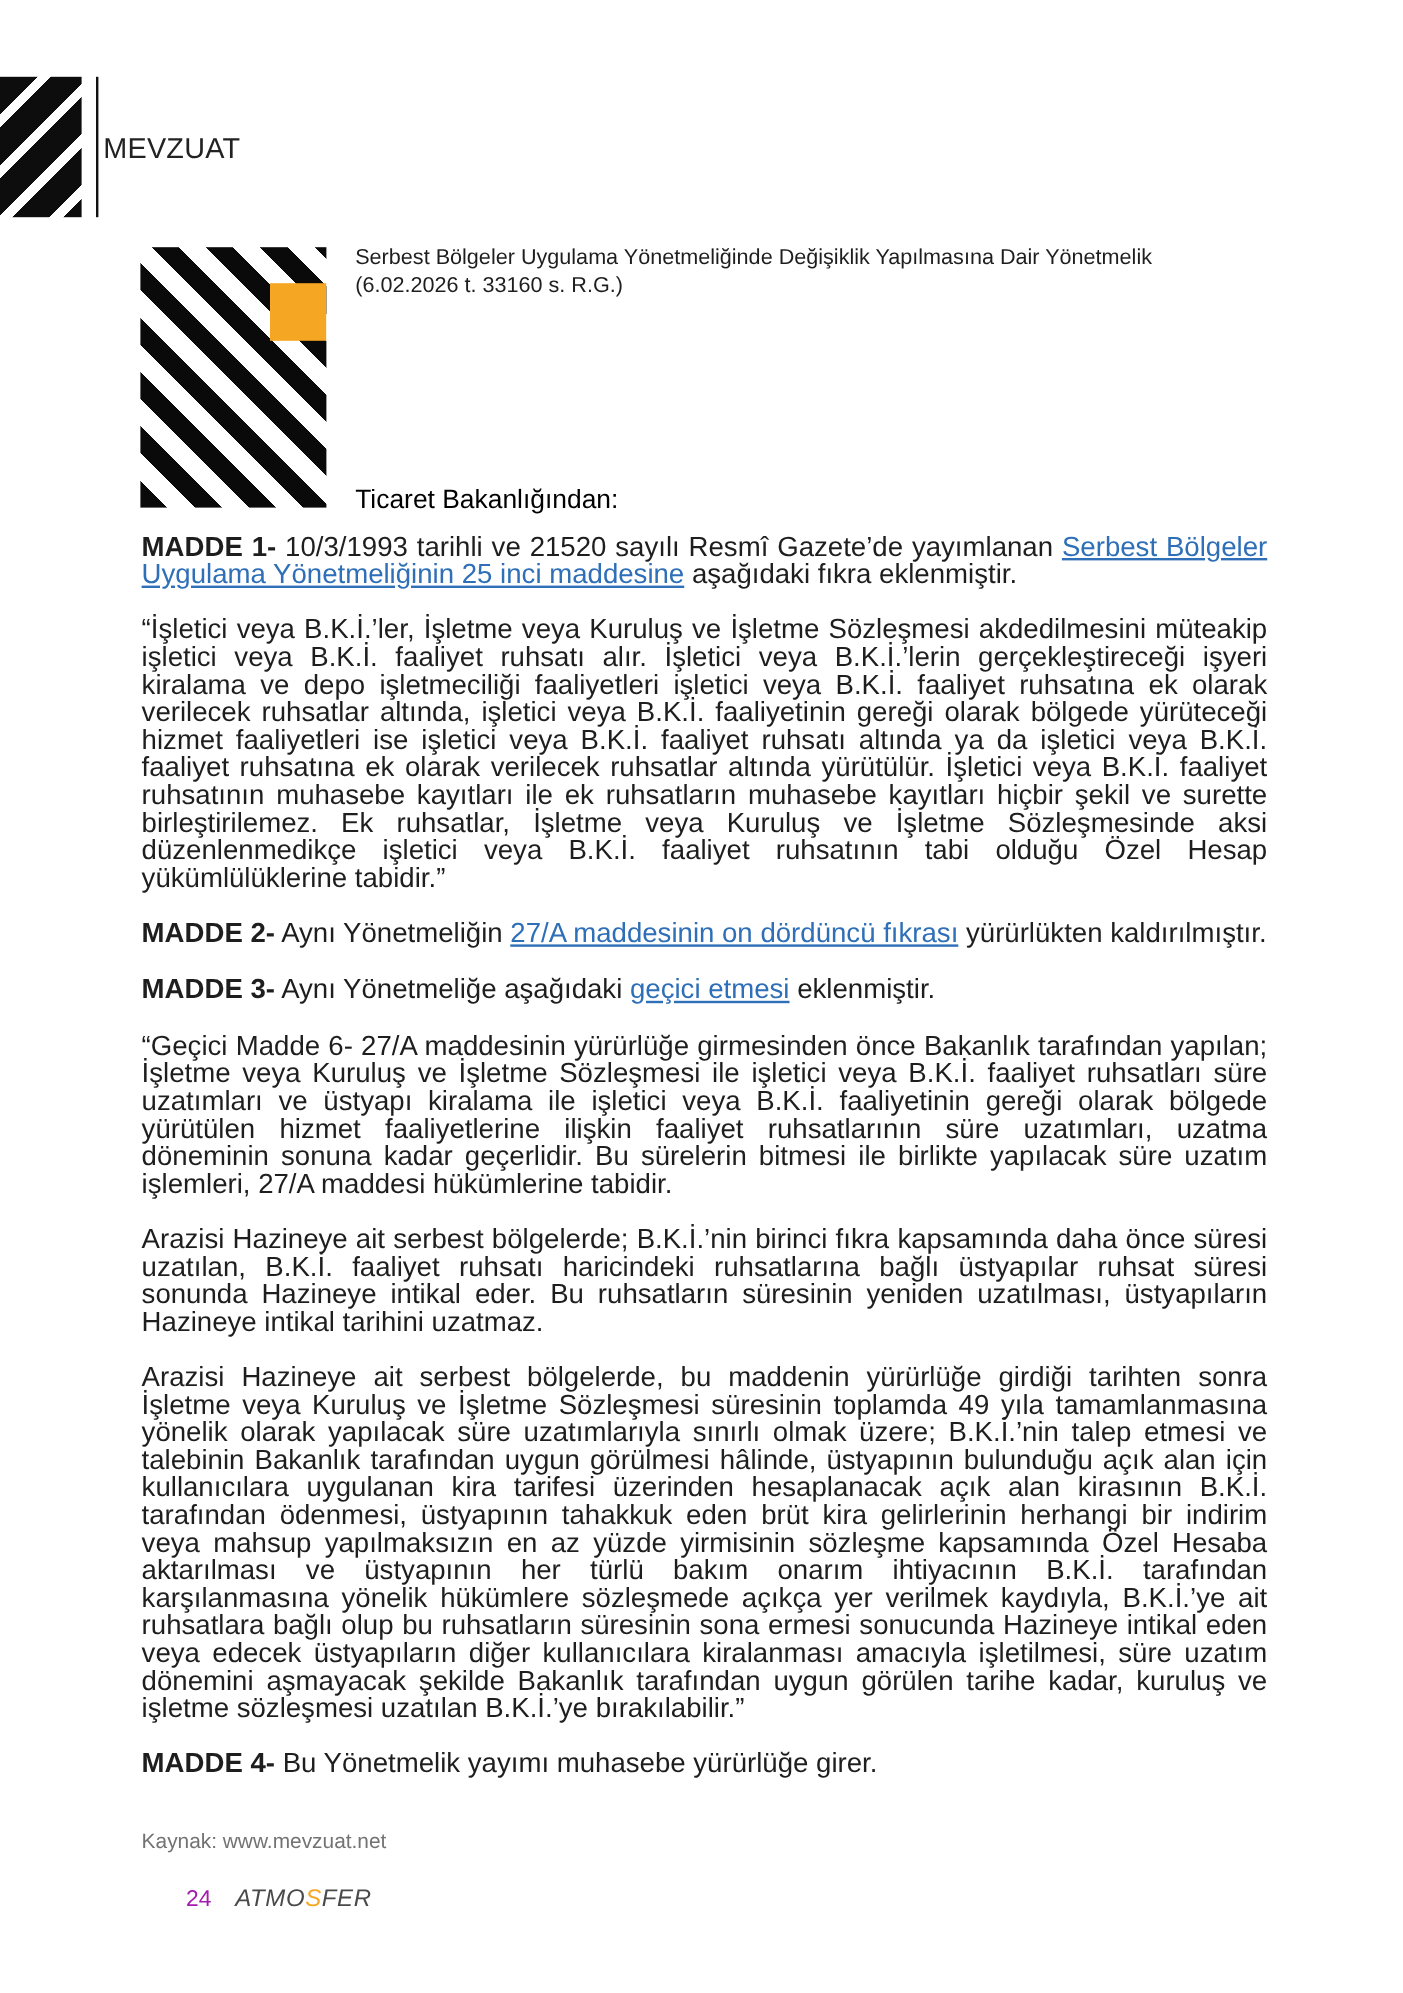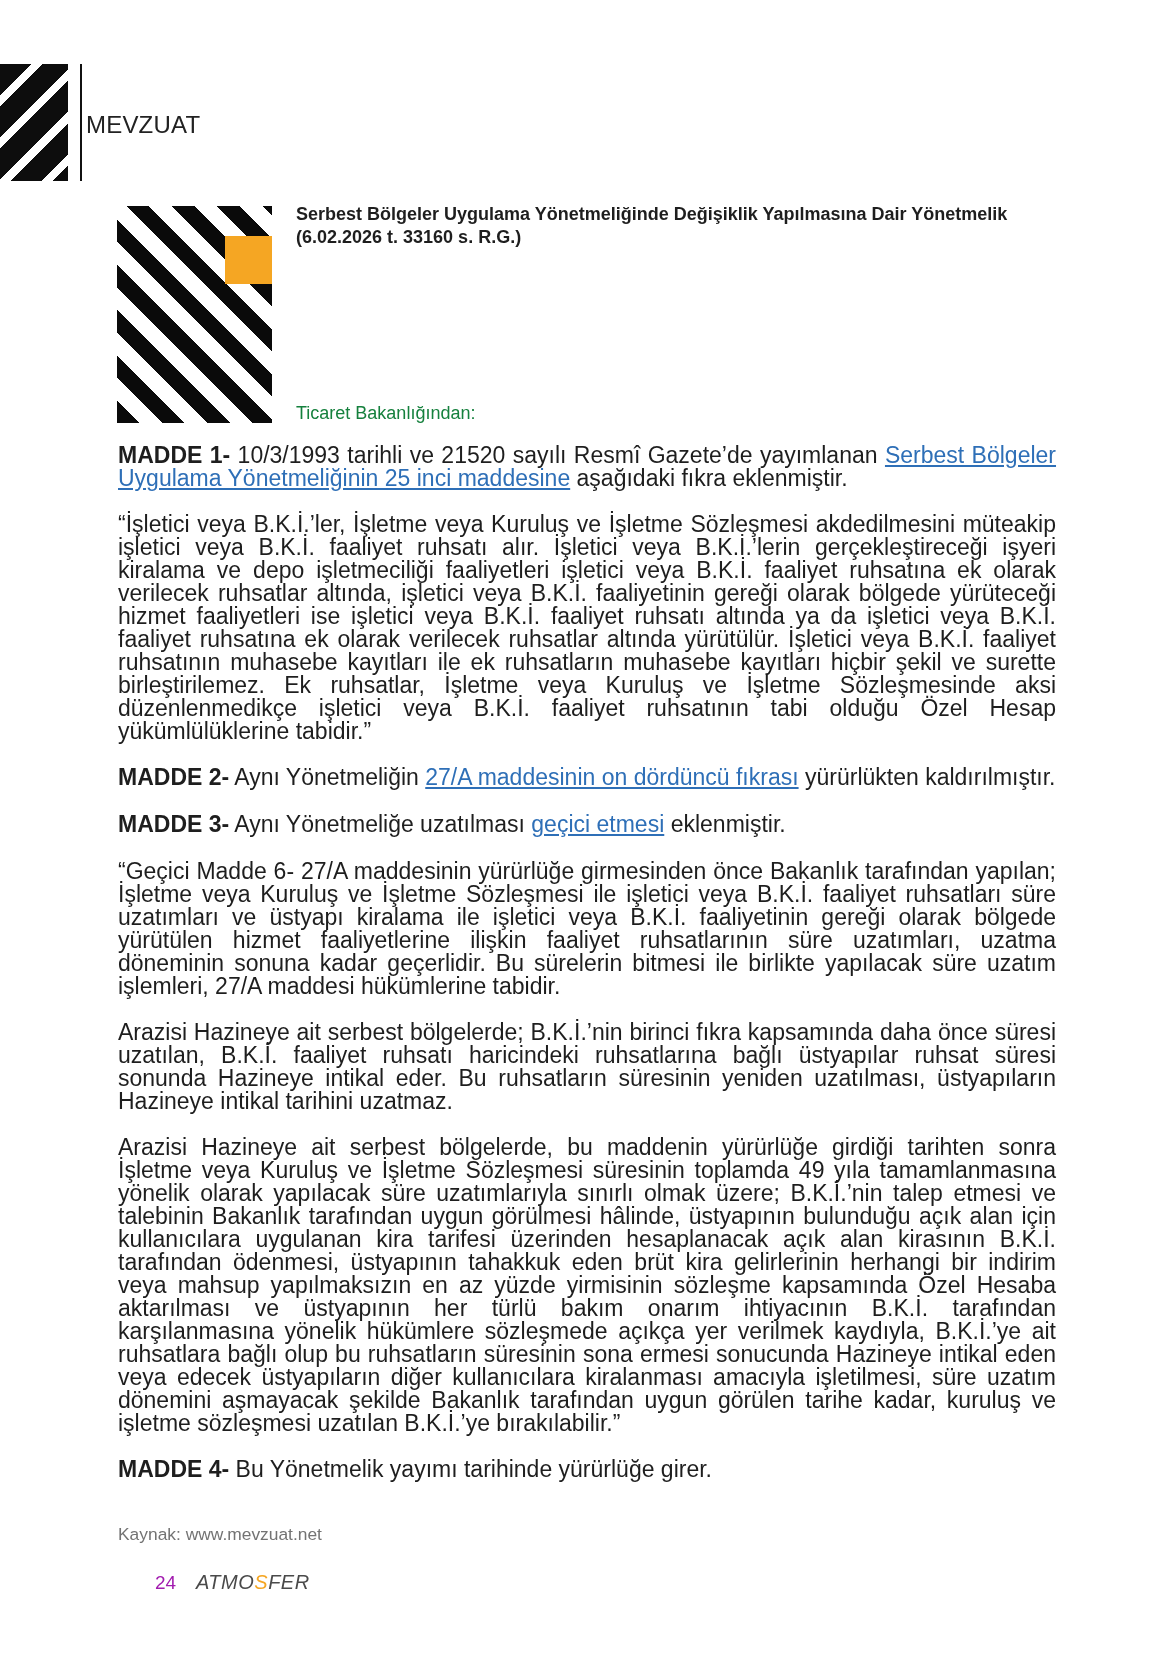--- a/index.html
+++ b/index.html
@@ -16,23 +16,23 @@
 
     .art {
       position: absolute; left: 117px; top: 206px; width: 155px; height: 217px;
       background: repeating-linear-gradient(45deg, #0a0a0a 0px, #0a0a0a 16px, #ffffff 16px, #ffffff 32px);
       overflow: hidden;
     }
     .art-square { position: absolute; left: 108px; top: 30px; width: 47px; height: 48px; background: #f5a623; }
 
     .doc-title {
       position: absolute; left: 296px; top: 203px; width: 720px;
-      font-size: 18px; font-weight: bold; line-height: 23px; color: #1e1e1e;
+      font-size: 18px; font-weight: normal; line-height: 23px; color: #1e1e1e;
     }
-    .issuer { position: absolute; left: 296px; top: 403px; font-size: 18px; color: #15803d; }
+    .issuer { position: absolute; left: 296px; top: 403px; font-size: 22px; color: #000000; }
 
     .body {
       position: absolute; left: 118px; top: 444px; width: 938px;
       font-size: 23px; line-height: 23px; color: #1e1e1e;
     }
     .body p { margin: 0 0 23px 0; text-align: justify; }
     .body b { font-weight: bold; }
     .link { color: #2e6fb7; text-decoration: underline; }
     .gap-sm { margin-bottom: 24px !important; }
 
@@ -60,25 +60,25 @@
 
 <div class="body">
   <p>
     <b>MADDE 1-</b><span> 10/3/1993 tarihli ve 21520 sayılı Resmî Gazete’de yayımlanan </span><a class="link">Serbest Bölgeler Uygulama Yönetmeliğinin 25 inci maddesine</a><span> aşağıdaki fıkra eklenmiştir.</span>
   </p>
   <p>“İşletici veya B.K.İ.’ler, İşletme veya Kuruluş ve İşletme Sözleşmesi akdedilmesini müteakip işletici veya B.K.İ. faaliyet ruhsatı alır. İşletici veya B.K.İ.’lerin gerçekleştireceği işyeri kiralama ve depo işletmeciliği faaliyetleri işletici veya B.K.İ. faaliyet ruhsatına ek olarak verilecek ruhsatlar altında, işletici veya B.K.İ. faaliyetinin gereği olarak bölgede yürüteceği hizmet faaliyetleri ise işletici veya B.K.İ. faaliyet ruhsatı altında ya da işletici veya B.K.İ. faaliyet ruhsatına ek olarak verilecek ruhsatlar altında yürütülür. İşletici veya B.K.İ. faaliyet ruhsatının muhasebe kayıtları ile ek ruhsatların muhasebe kayıtları hiçbir şekil ve surette birleştirilemez. Ek ruhsatlar, İşletme veya Kuruluş ve İşletme Sözleşmesinde aksi düzenlenmedikçe işletici veya B.K.İ. faaliyet ruhsatının tabi olduğu Özel Hesap yükümlülüklerine tabidir.”</p>
   <p class="gap-sm">
     <b>MADDE 2-</b><span> Aynı Yönetmeliğin </span><a class="link">27/A maddesinin on dördüncü fıkrası</a><span> yürürlükten kaldırılmıştır.</span>
   </p>
   <p class="gap-sm">
-    <b>MADDE 3-</b><span> Aynı Yönetmeliğe uzatılması </span><a class="link">geçici etmesi</a><span> eklenmiştir.</span>
+    <b>MADDE 3-</b><span> Aynı Yönetmeliğe aşağıdaki </span><a class="link">geçici etmesi</a><span> eklenmiştir.</span>
   </p>
   <p>“Geçici Madde 6- 27/A maddesinin yürürlüğe girmesinden önce Bakanlık tarafından yapılan; İşletme veya Kuruluş ve İşletme Sözleşmesi ile işletici veya B.K.İ. faaliyet ruhsatları süre uzatımları ve üstyapı kiralama ile işletici veya B.K.İ. faaliyetinin gereği olarak bölgede yürütülen hizmet faaliyetlerine ilişkin faaliyet ruhsatlarının süre uzatımları, uzatma döneminin sonuna kadar geçerlidir. Bu sürelerin bitmesi ile birlikte yapılacak süre uzatım işlemleri, 27/A maddesi hükümlerine tabidir.</p>
   <p>Arazisi Hazineye ait serbest bölgelerde; B.K.İ.’nin birinci fıkra kapsamında daha önce süresi uzatılan, B.K.İ. faaliyet ruhsatı haricindeki ruhsatlarına bağlı üstyapılar ruhsat süresi sonunda Hazineye intikal eder. Bu ruhsatların süresinin yeniden uzatılması, üstyapıların Hazineye intikal tarihini uzatmaz.</p>
   <p>Arazisi Hazineye ait serbest bölgelerde, bu maddenin yürürlüğe girdiği tarihten sonra İşletme veya Kuruluş ve İşletme Sözleşmesi süresinin toplamda 49 yıla tamamlanmasına yönelik olarak yapılacak süre uzatımlarıyla sınırlı olmak üzere; B.K.İ.’nin talep etmesi ve talebinin Bakanlık tarafından uygun görülmesi hâlinde, üstyapının bulunduğu açık alan için kullanıcılara uygulanan kira tarifesi üzerinden hesaplanacak açık alan kirasının B.K.İ. tarafından ödenmesi, üstyapının tahakkuk eden brüt kira gelirlerinin herhangi bir indirim veya mahsup yapılmaksızın en az yüzde yirmisinin sözleşme kapsamında Özel Hesaba aktarılması ve üstyapının her türlü bakım onarım ihtiyacının B.K.İ. tarafından karşılanmasına yönelik hükümlere sözleşmede açıkça yer verilmek kaydıyla, B.K.İ.’ye ait ruhsatlara bağlı olup bu ruhsatların süresinin sona ermesi sonucunda Hazineye intikal eden veya edecek üstyapıların diğer kullanıcılara kiralanması amacıyla işletilmesi, süre uzatım dönemini aşmayacak şekilde Bakanlık tarafından uygun görülen tarihe kadar, kuruluş ve işletme sözleşmesi uzatılan B.K.İ.’ye bırakılabilir.”</p>
   <p>
-    <b>MADDE 4-</b><span> Bu Yönetmelik yayımı tarihinde yürürlüğe girer.</span>
+    <b>MADDE 4-</b><span> Bu Yönetmelik yayımı muhasebe yürürlüğe girer.</span>
   </p>
 </div>
 
 <div class="source">Kaynak: www.mevzuat.net</div>
 <div class="page-no">24</div>
 <div class="brand"><span>ATMO</span><span class="accent">S</span><span>FER</span></div>
 
 </body></html>

